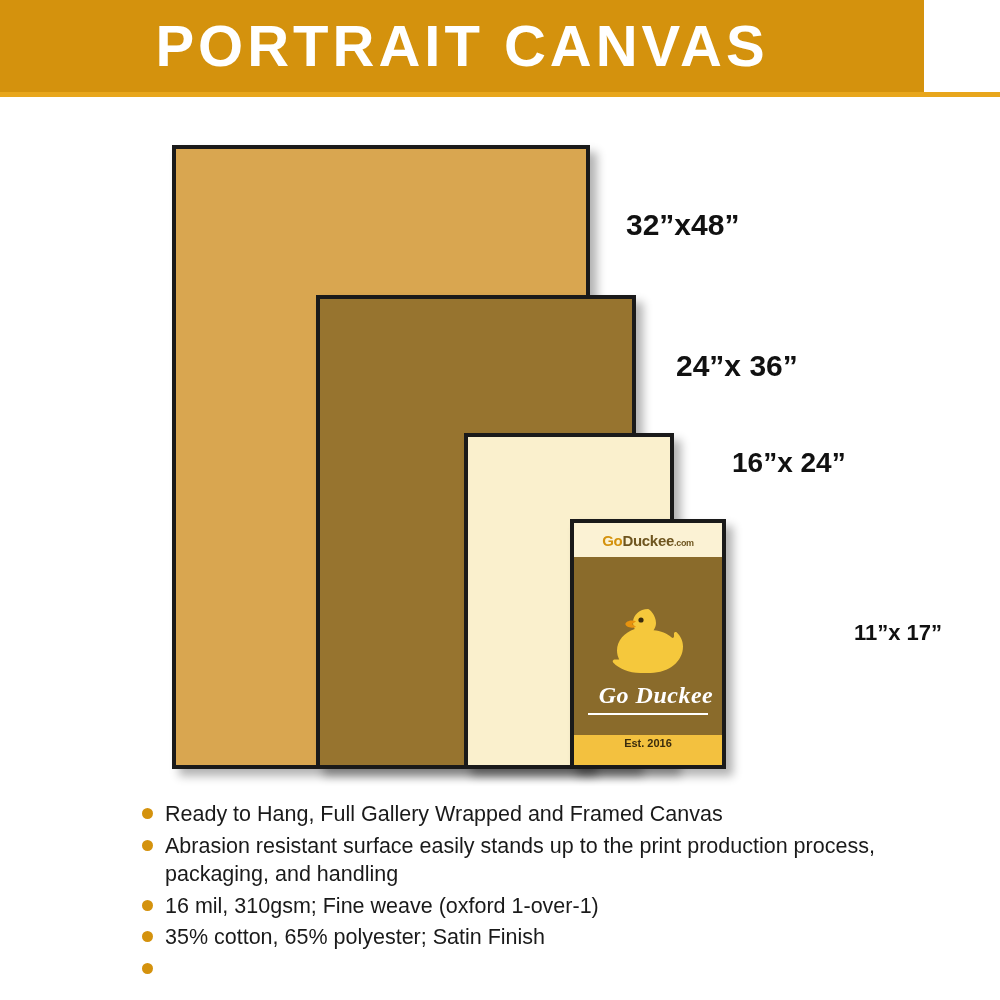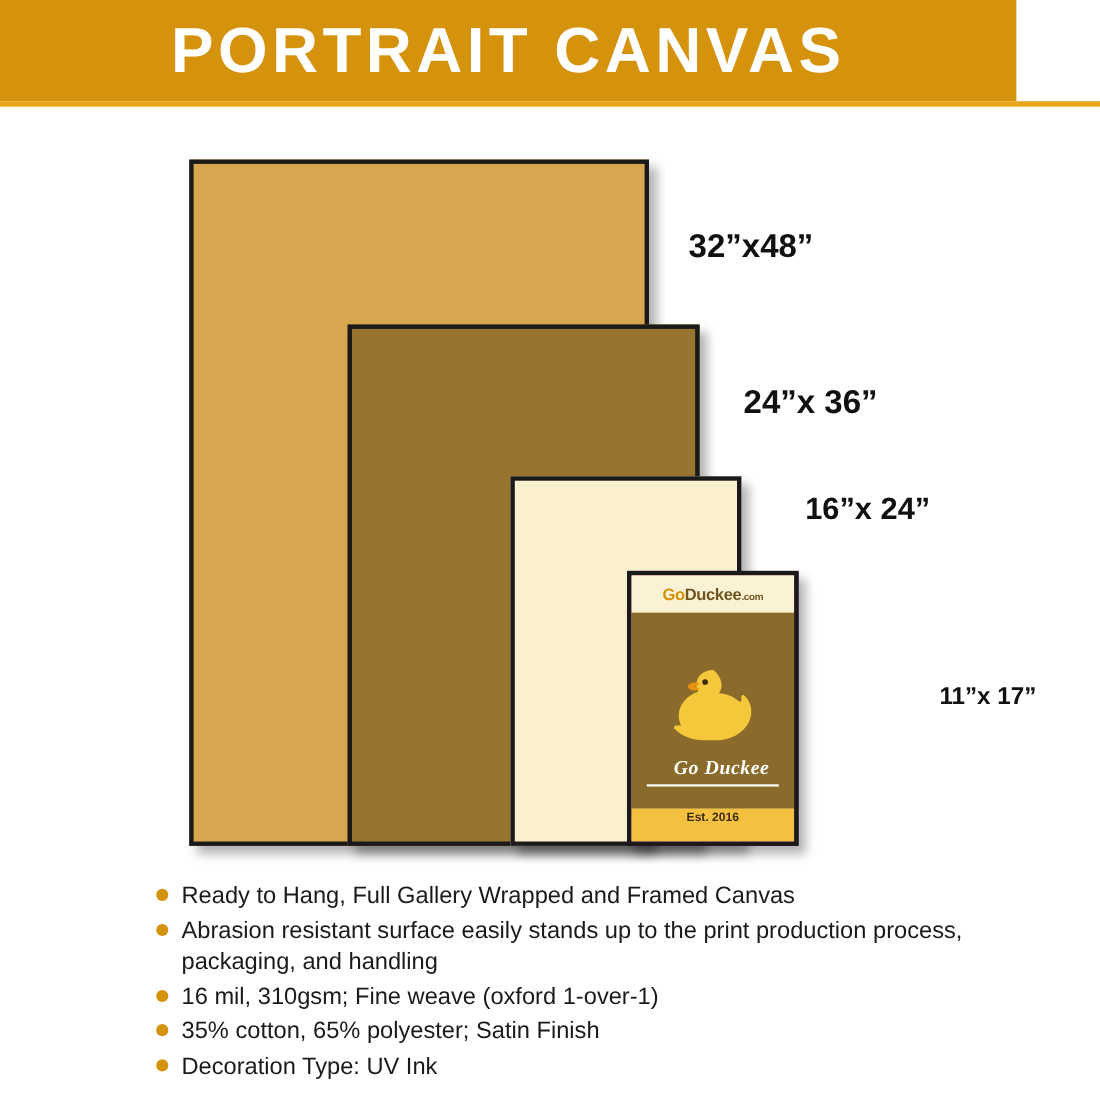--- a/index.html
+++ b/index.html
@@ -135,21 +135,21 @@
   .duck-wrap {
     margin-top: -6px;
   }
   .poster-script {
     position: absolute;
     bottom: 26px;
     left: 0;
     right: 0;
     text-align: center;
     color: #ffffff;
-    font-size: 18px;
+    font-size: 24px;
     font-style: italic;
     font-family: "Liberation Serif", serif;
     font-weight: bold;
     letter-spacing: 0.5px;
     margin-left: 16px;
   }
   .poster-rule {
     position: absolute;
     bottom: 20px;
     left: 14px;
@@ -277,15 +277,14 @@
   <div class="feature-item">
     <span class="bullet-dot"></span>
     <span class="feature-text">16 mil, 310gsm; Fine weave (oxford 1-over-1)</span>
   </div>
   <div class="feature-item">
     <span class="bullet-dot"></span>
     <span class="feature-text">35% cotton, 65% polyester; Satin Finish</span>
   </div>
   <div class="feature-item">
     <span class="bullet-dot"></span>
-    <span class="feature-text">Decoration Type: UV Ink</span>
   </div>
 </div>
 
 </body></html>

